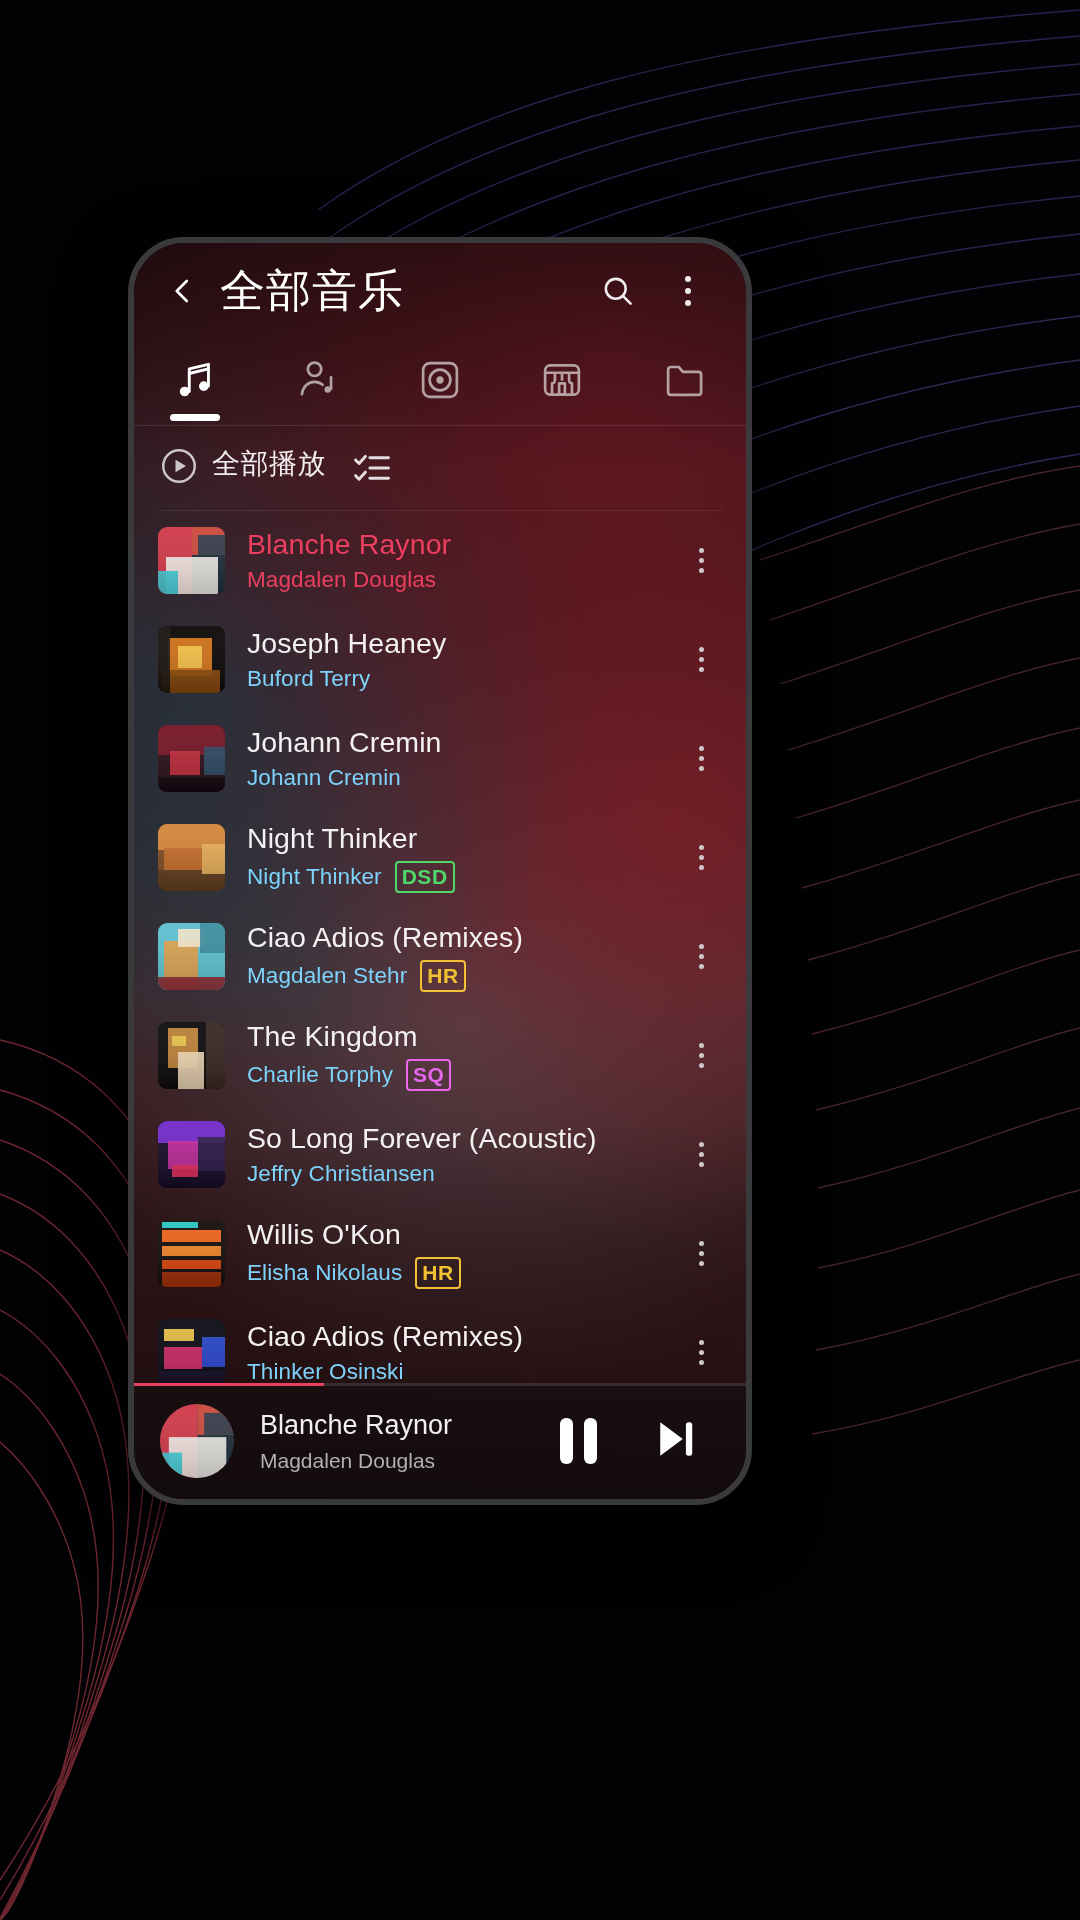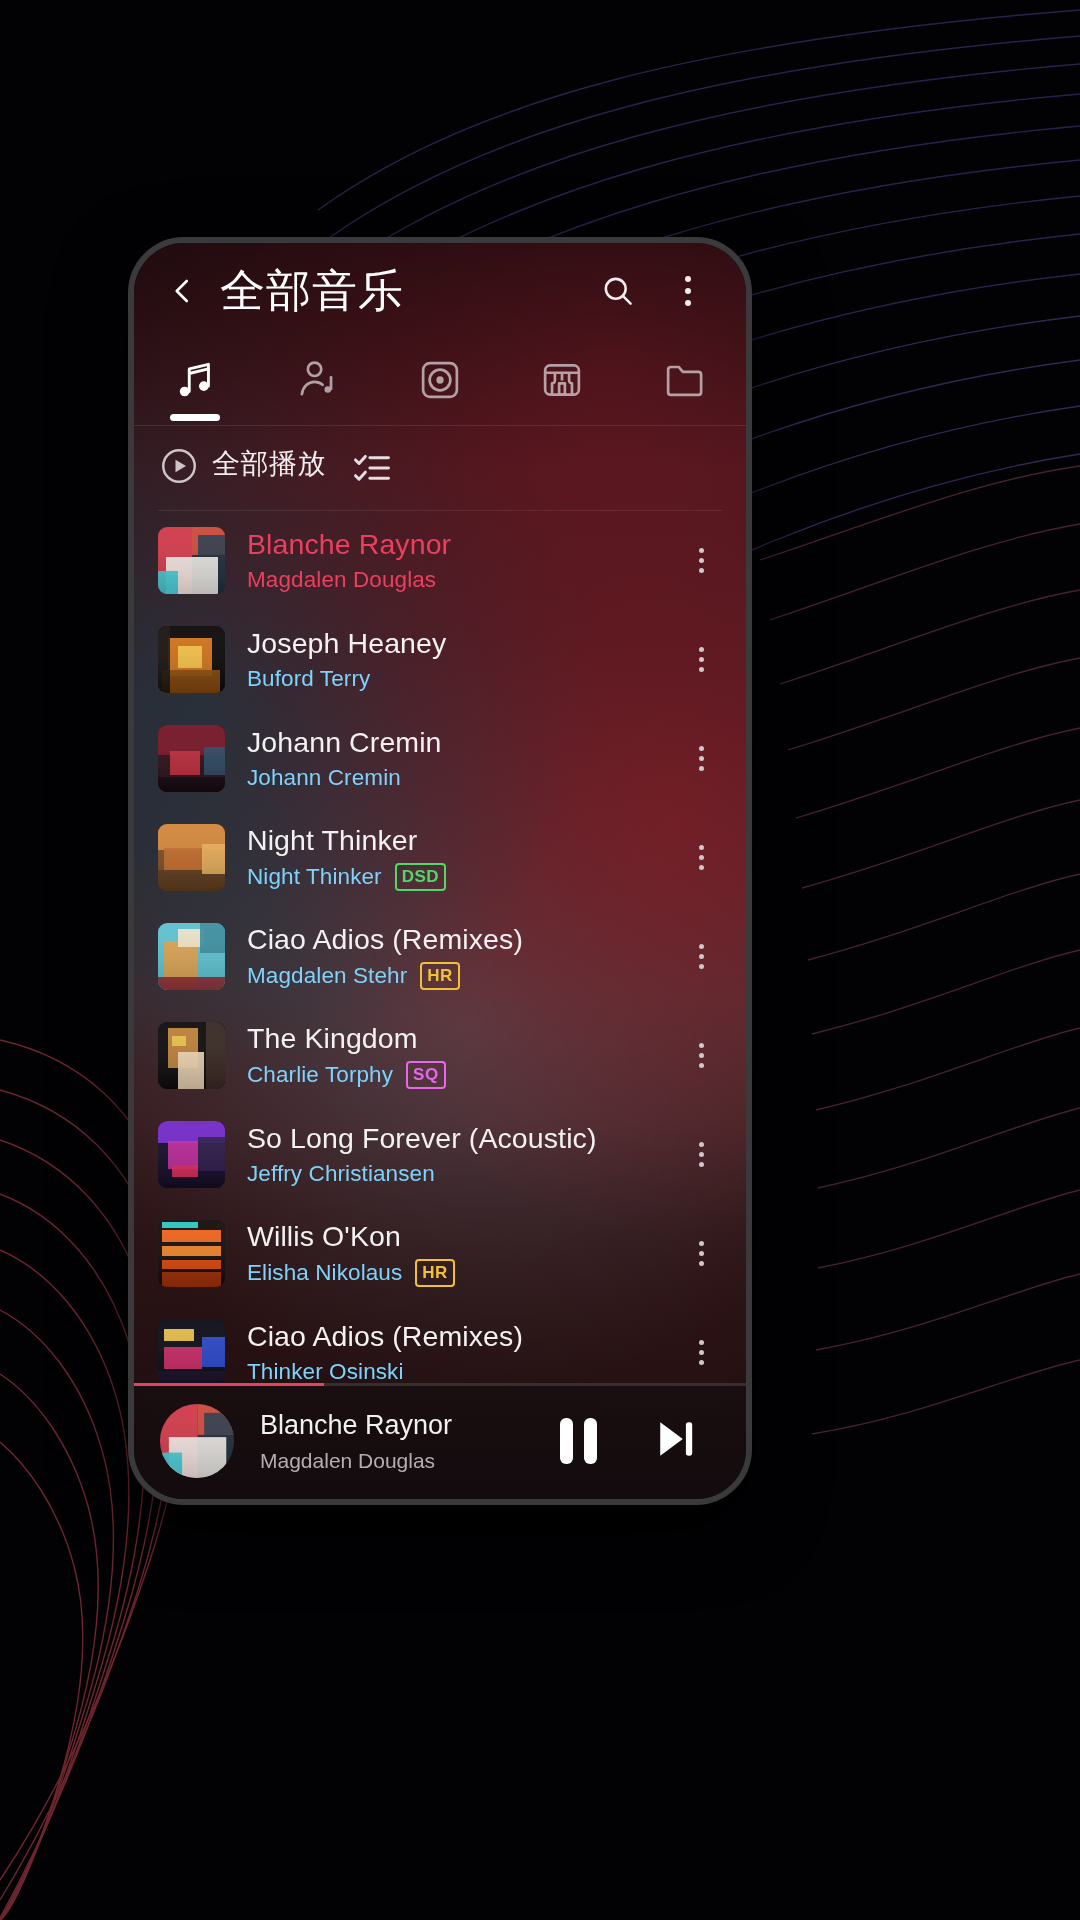--- a/index.html
+++ b/index.html
@@ -184,21 +184,21 @@
   .track-artist {
     font-size: 22.5px;
     color: #7dd3fc;
     white-space: nowrap;
     overflow: hidden;
     text-overflow: ellipsis;
     letter-spacing: 0.1px;
   }
   .badge {
     flex: 0 0 auto;
-    font-size: 17px;
+    font-size: 21px;
     line-height: 1;
     padding: 3px 5px 4px;
     border-radius: 4px;
     border: 2px solid currentColor;
     letter-spacing: 0.5px;
     font-weight: 600;
   }
   .track.playing .track-title { color: var(--accent); }
   .track.playing .track-artist { color: var(--accent); }
   .track-more {

